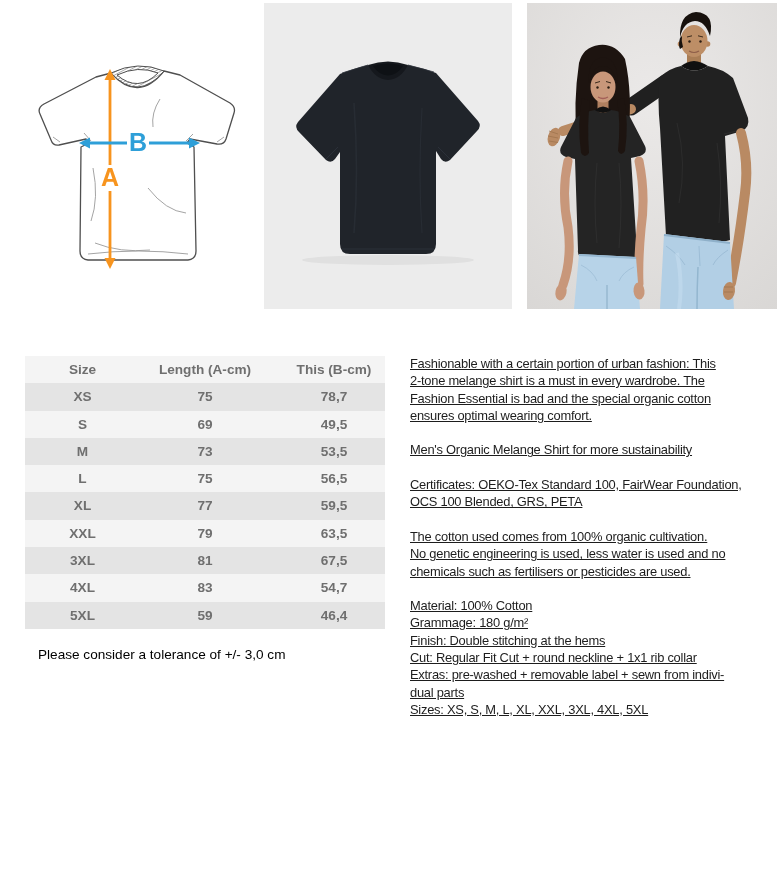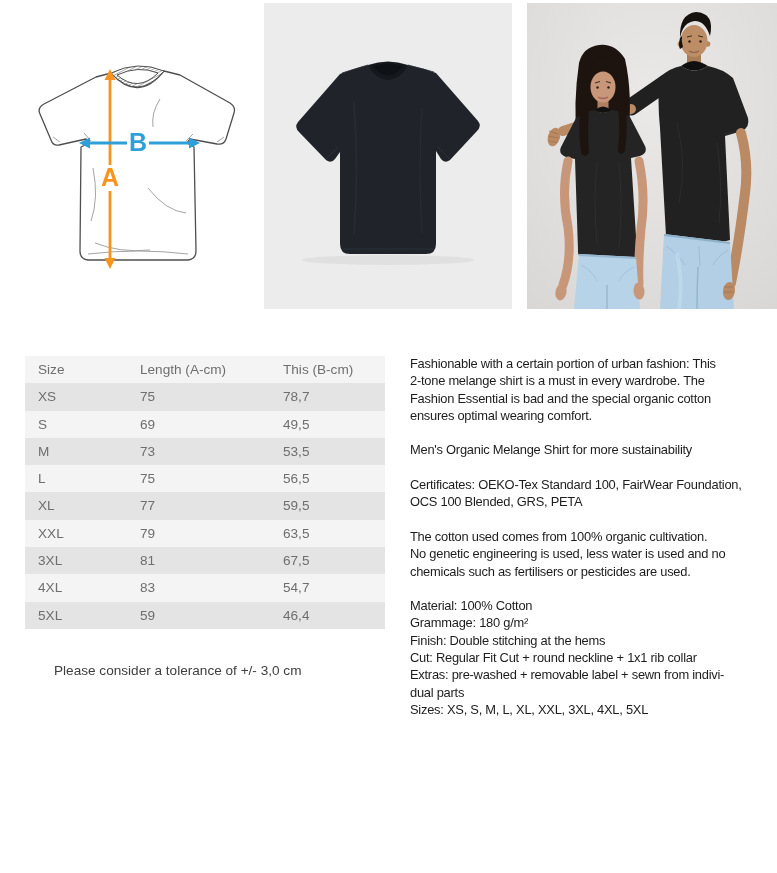--- a/index.html
+++ b/index.html
@@ -16,36 +16,36 @@
   
   .size-table{
     position:absolute;left:25px;top:356px;width:360px;
     border-collapse:collapse;table-layout:fixed;
     font-size:13.6px;color:#6f6f6f;
   }
   .size-table col.c1{width:102px}
   .size-table col.c2{width:143px}
   .size-table col.c3{width:115px}
   .size-table th,.size-table td{
-    font-weight:normal;text-align:left;padding:0 0 0 13px;
+    font-weight:bold;text-align:center;padding:0 0 0 13px;
     height:27.3px;line-height:27.3px;white-space:nowrap;overflow:hidden;margin-top:44px;
   }
   .size-table thead th{background:#f4f4f4;}
   .size-table tbody tr:nth-child(odd) td{background:#e4e4e4;}
   .size-table tbody tr:nth-child(even) td{background:#f4f4f4;}
   .tolerance{
-    position:absolute;left:38px;top:647px;margin:16px;
-    font-size:13.6px;color:#404040;
+    position:absolute;left:38px;top:647px;margin:0;
+    font-size:13.6px;color:#000000;
   }
   
   .desc{
     position:absolute;left:410px;top:355px;width:360px;
     font-size:12.9px;line-height:17.3px;letter-spacing:-0.25px;color:#1d1d1d;
   }
-  .desc p{margin:0 0 17.3px 0;white-space:pre;}
+  .desc p{margin:0 0 17.3px 0;white-space:pre;text-decoration:underline;}
   .svg-label{font-family:"Liberation Sans",sans-serif;font-weight:bold;font-size:25px;}
 </style>
 </head>
 <body>
 
 <div class="screen">
 
   <div class="tile tile-measure">
     <svg viewBox="0 0 250 306">
       <defs>

